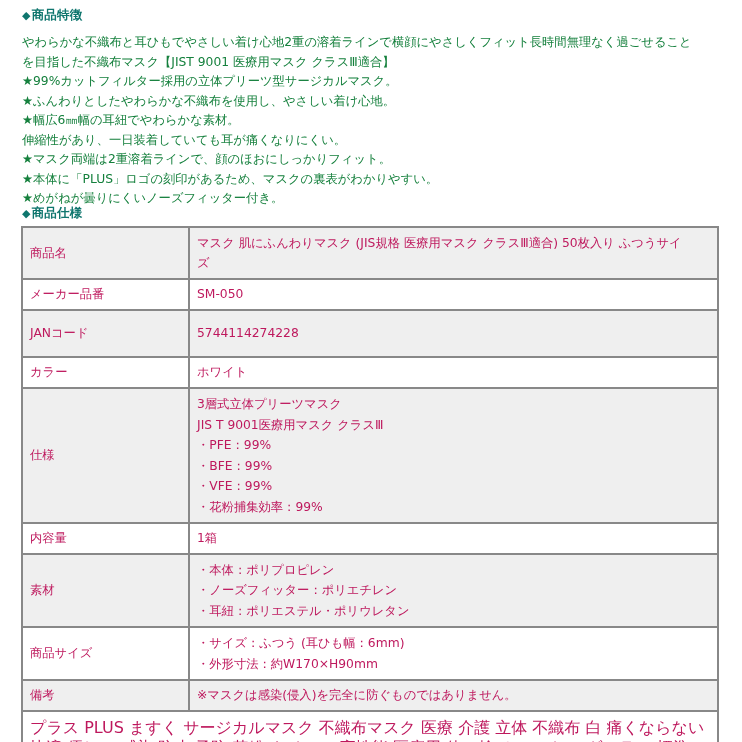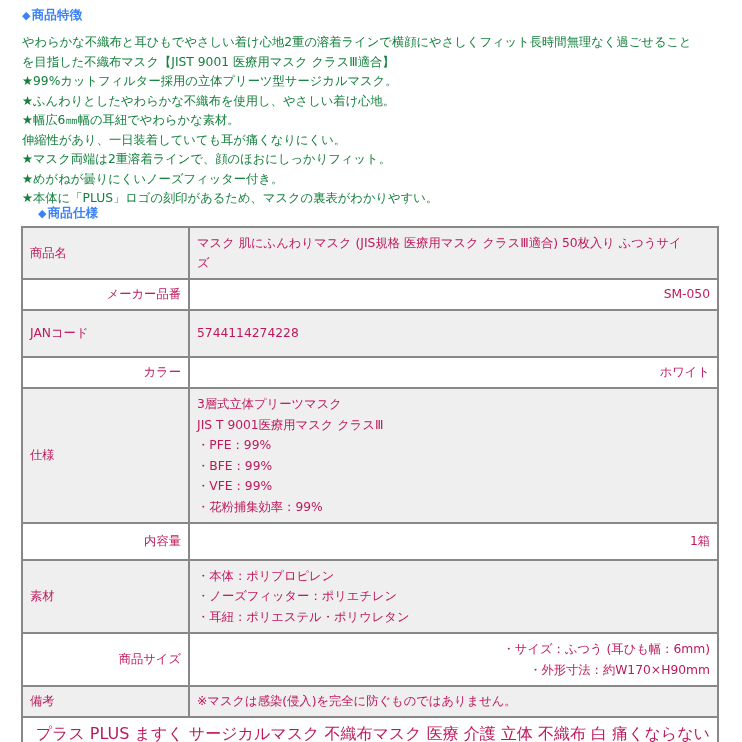--- a/index.html
+++ b/index.html
@@ -13,29 +13,29 @@
     overflow: hidden;
     font-family: "DejaVu Sans", "Liberation Sans", sans-serif;
     color: #222222;
     position: relative;
   }
   .section-heading {
     position: absolute;
     left: 22px;
     font-size: 12.5px;
     font-weight: bold;
-    color: #3b82f6;
+    color: #0f766e;
     letter-spacing: 0.2px;
   }
   .section-heading .diamond {
     font-size: 11px;
     margin-right: 1px;
   }
   #features-heading { top: 7px; }
-  #spec-heading { top: 205px; margin-left: 16px; }
+  #spec-heading { top: 205px; }
 
   .features {
     position: absolute;
     left: 22px;
     top: 33px;
     width: 715px;
     font-size: 12.3px;
     line-height: 19.5px;
     color: #15803d;
   }
@@ -55,21 +55,21 @@
   }
   table.spec td {
     border: 2px solid #888888;
     padding: 0 7px;
     vertical-align: middle;
   }
   table.spec td.label {
     width: 151px;
   }
   table.spec tr.shade td { background: #efefef; }
-  table.spec tr.plain td { background: #ffffff; text-align: right; }
+  table.spec tr.plain td { background: #ffffff; }
   .cell-lines div {
     line-height: 20.5px;
   }
   .keywords {
     font-size: 16px;
     line-height: 20px;
     padding: 6px 7px 7px 7px !important;
   }
 </style>
 </head>
@@ -80,22 +80,22 @@
 </div>
 
 <div class="features">
   <div class="line">やわらかな不織布と耳ひもでやさしい着け心地2重の溶着ラインで横顔にやさしくフィット長時間無理なく過ごせること</div>
   <div class="line">を目指した不織布マスク【JIST 9001 医療用マスク クラスⅢ適合】</div>
   <div class="line">★99%カットフィルター採用の立体プリーツ型サージカルマスク。</div>
   <div class="line">★ふんわりとしたやわらかな不織布を使用し、やさしい着け心地。</div>
   <div class="line">★幅広6㎜幅の耳紐でやわらかな素材。</div>
   <div class="line">伸縮性があり、一日装着していても耳が痛くなりにくい。</div>
   <div class="line">★マスク両端は2重溶着ラインで、顔のほおにしっかりフィット。</div>
+  <div class="line">★本体に「PLUS」ロゴの刻印があるため、マスクの裏表がわかりやすい。</div>
   <div class="line">★めがねが曇りにくいノーズフィッター付き。</div>
-  <div class="line">★本体に「PLUS」ロゴの刻印があるため、マスクの裏表がわかりやすい。</div>
 </div>
 
 <div id="spec-heading" class="section-heading">
   <span class="diamond">◆</span><span>商品仕様</span>
 </div>
 
 <table class="spec">
   <tbody>
       <tr class="shade" style="height:52px">
     <td class="label">商品名</td>
@@ -126,21 +126,21 @@
     <td class="label">仕様</td>
     <td class="cell-lines">
       <div>3層式立体プリーツマスク</div>
       <div>JIS T 9001医療用マスク クラスⅢ</div>
       <div>・PFE：99%</div>
       <div>・BFE：99%</div>
       <div>・VFE：99%</div>
       <div>・花粉捕集効率：99%</div>
     </td>
   </tr>
-  <tr class="plain" style="height:37px">
+  <tr class="plain" style="height:31px">
     <td class="label">内容量</td>
     <td class="cell-lines">
       <div>1箱</div>
     </td>
   </tr>
   <tr class="shade" style="height:73px">
     <td class="label">素材</td>
     <td class="cell-lines">
       <div>・本体：ポリプロピレン</div>
       <div>・ノーズフィッター：ポリエチレン</div>

